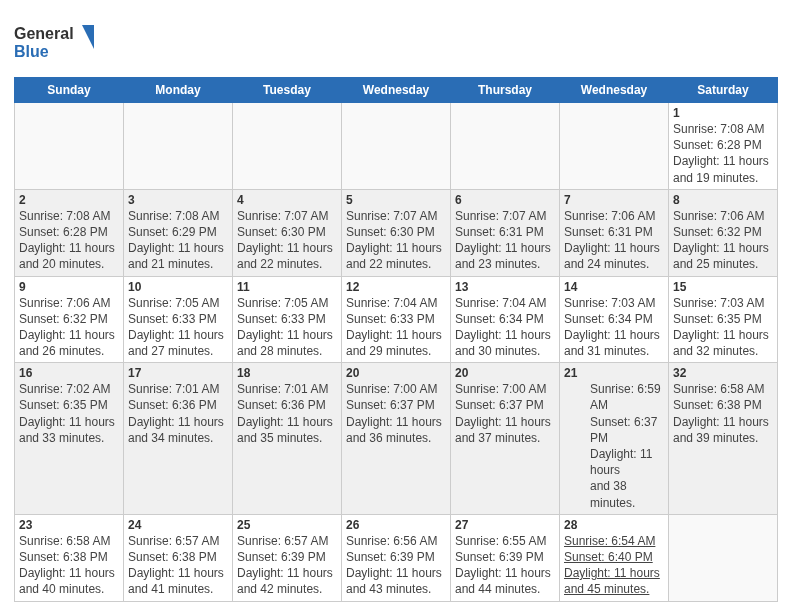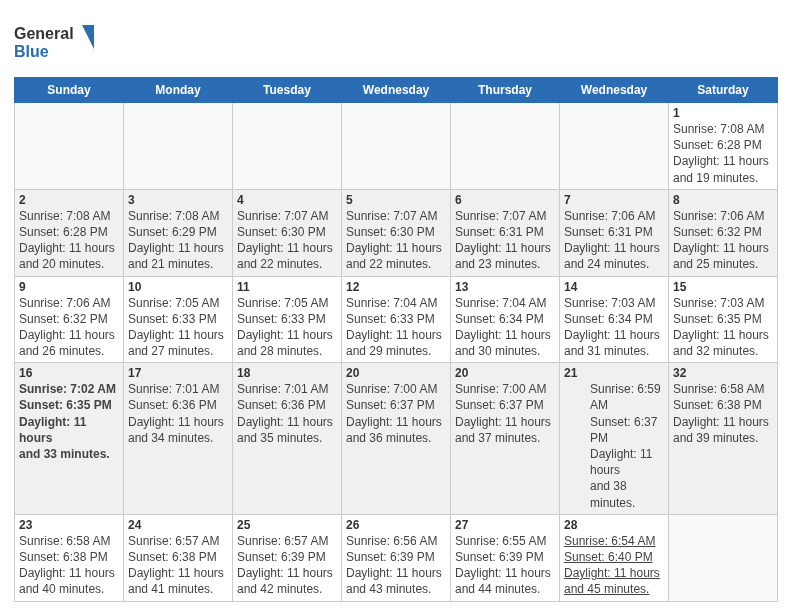--- a/index.html
+++ b/index.html
@@ -228,21 +228,21 @@
             <span class="day-number">15</span>
             <div class="day-info" style="white-space: pre-line;">Sunrise: 7:03 AM
 Sunset: 6:35 PM
 Daylight: 11 hours
 and 32 minutes.</div>
           </td>
         </tr>
         <tr class="row-stripe">
           <td>
             <span class="day-number">16</span>
-            <div class="day-info" style="white-space: pre-line; font-weight: bold;">Sunrise: 7:02 AM
+            <div class="day-info" style="white-space: pre-line;">Sunrise: 7:02 AM
 Sunset: 6:35 PM
 Daylight: 11 hours
 and 33 minutes.</div>
           </td>
           <td>
             <span class="day-number">17</span>
             <div class="day-info" style="white-space: pre-line;">Sunrise: 7:01 AM
 Sunset: 6:36 PM
 Daylight: 11 hours
 and 34 minutes.</div>

